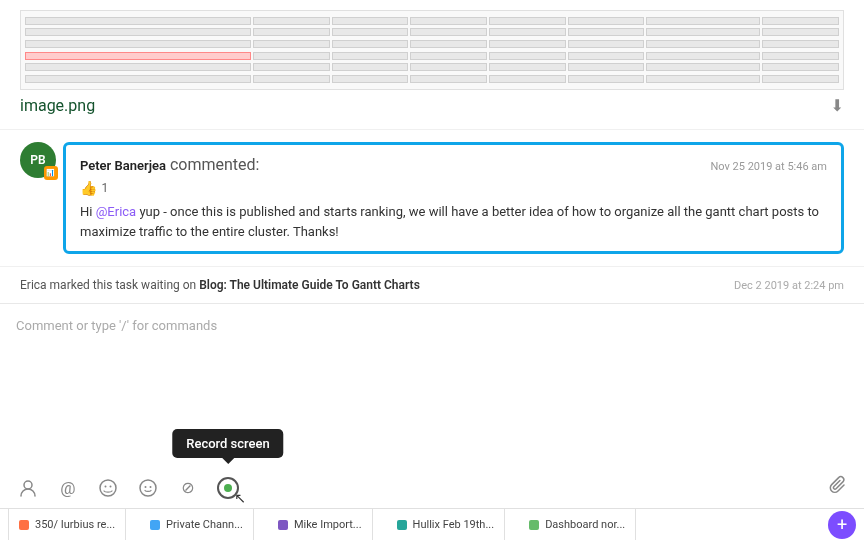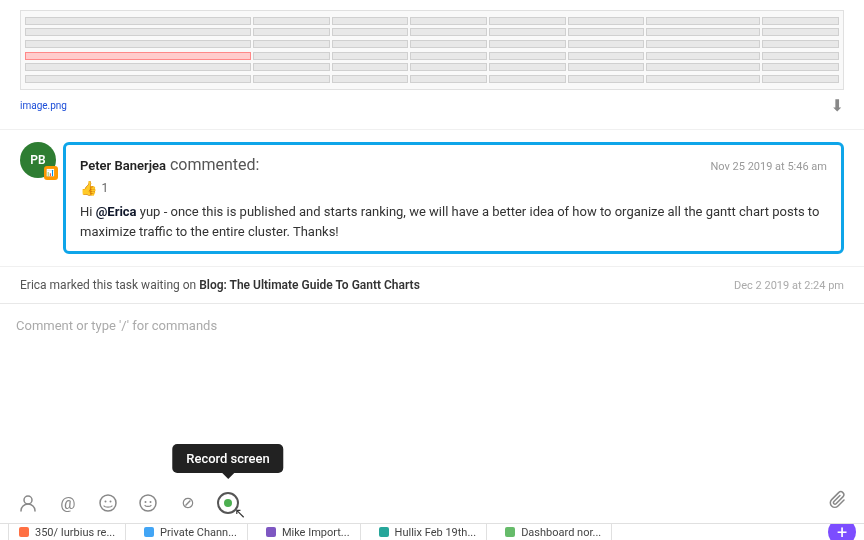--- a/index.html
+++ b/index.html
@@ -73,22 +73,22 @@
     .cell.wide { flex: 3; }
     .cell.medium { flex: 1.5; }
 
     .image-link-row {
       display: flex;
       align-items: center;
       justify-content: space-between;
     }
 
     .image-link {
-      color: #1d4ed8;
-      font-size: 10px;
+      color: #14532d;
+      font-size: 16px;
       text-decoration: none;
       text-align: right;
     }
 
     .download-icon {
       color: #888;
       font-size: 16px;
       cursor: pointer;
     }
 
@@ -179,22 +179,22 @@
       color: #666;
     }
 
     .comment-text {
       font-size: 13px;
       color: #333;
       line-height: 1.5;
     }
 
     .mention {
-      color: #0f172a;
-      font-weight: 700;
+      color: #8b5cf6;
+      font-weight: 400;
     }
 
     
     .activity-section {
       padding: 6px 20px;
       background: #fff;
     }
 
     .activity-row {
       display: flex;
@@ -355,25 +355,25 @@
       font-size: 14px;
       font-weight: 700;
       letter-spacing: 0.5px;
       cursor: pointer;
     }
 
     
     .taskbar {
       background: #fff;
       border-top: 1px solid #e0e0e0;
-      height: 17px;
+      height: 32px;
       display: flex;
       align-items: center;
       padding: 0 8px;
-      gap: 8px;
+      gap: 14px;
       overflow: hidden;
     }
 
     .taskbar-item {
       display: flex;
       align-items: center;
       gap: 6px;
       padding: 0 10px;
       font-size: 11px;
       color: #444;

